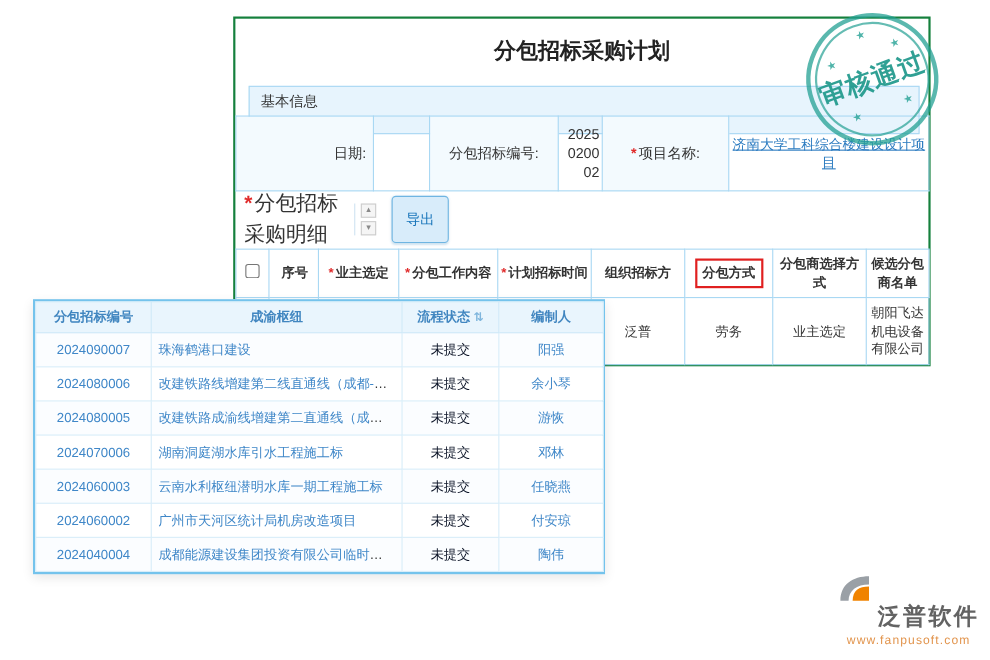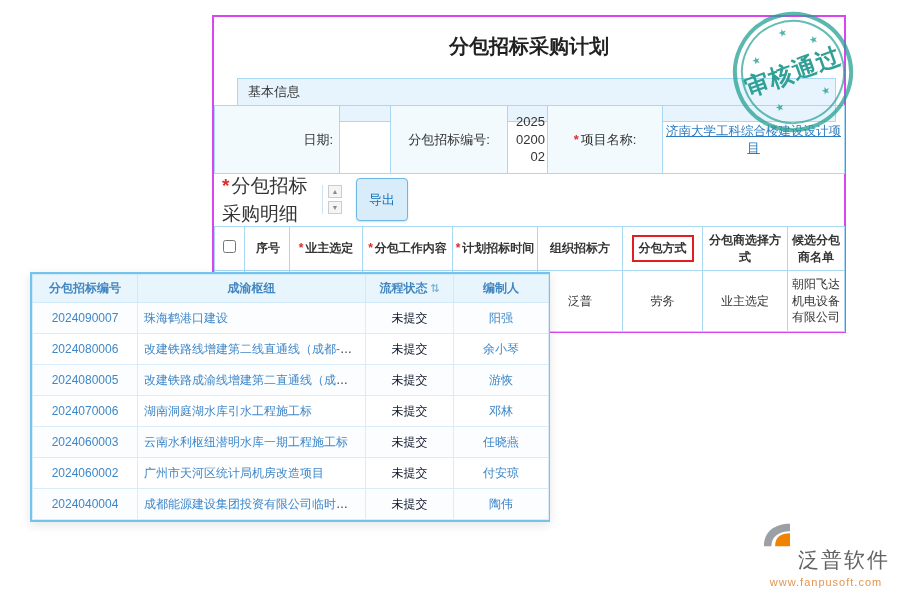--- a/index.html
+++ b/index.html
@@ -5,23 +5,23 @@
   * { margin:0; padding:0; box-sizing:border-box; }
   html,body { width:900px; height:600px; }
   body {
     position:relative; background:#ffffff; overflow:hidden;
     font-family:"Liberation Sans","DejaVu Sans",sans-serif;
     color:#333;
   }
   .panel { position:absolute; background:#fff; }
 
   
-  #top-panel { left:212px; top:15px; width:634px; height:318px; border:2px solid #d946ef; z-index:1; }
+  #top-panel { left:212px; top:15px; width:634px; height:318px; border:2px solid #15803d; z-index:1; }
   .tp-title { position:absolute; top:16px; left:0; width:100%; text-align:center; font-size:20px; font-weight:bold; color:#222; }
-  .info-bar { position:absolute; top:61px; left:23px; right:8px; height:44px; line-height:25px;
+  .info-bar { position:absolute; top:61px; left:12px; right:8px; height:44px; line-height:25px;
               background:#e7f4fd; border:1px solid #a9d8f3; padding-left:10px; font-size:13px; color:#333; }
   .form-table { position:absolute; top:88px; left:0; width:630px; border-collapse:collapse; table-layout:fixed; font-size:13px; }
   .form-table td { border:1px solid #a9d8f3; height:68px; vertical-align:middle; padding:2px; }
   .form-table td.lbl { background:#f3fafe; }
   .form-table td.r { text-align:right; padding-right:6px; }
   .form-table td.c { text-align:center; }
   .form-table td.num { text-align:right; word-break:break-all; line-height:1.35; font-size:13px; }
   .req { color:#e02b2b; margin-right:2px; font-weight:bold; }
   .plink { color:#2b7bc0; text-decoration:underline; cursor:pointer; font-size:12.5px; }
 
@@ -63,21 +63,21 @@
                    overflow:hidden; white-space:nowrap; text-overflow:ellipsis; background:#fff; }
   .list-table tbody tr:nth-child(odd) td { background:#fbfdff; }
   .list-table td.l { text-align:left; }
   .lnk { color:#3f87c8; text-decoration:none; cursor:pointer; }
   .status { color:#0f172a; }
   .sort { color:#7fb6dd; font-size:11px; margin-left:3px; cursor:pointer; }
 
   
   #footer-logo { position:absolute; right:10px; bottom:12px; z-index:3; text-align:center; }
   .brand-row { display:flex; align-items:center; justify-content:center; gap:6px; }
-  .brand-text { font-size:21px; font-weight:normal; color:#636363; letter-spacing:2px;margin-top:46px; }
+  .brand-text { font-size:21px; font-weight:bold; color:#636363; letter-spacing:2px;margin-top:46px; }
   .site-url { font-size:11px; color:#e2954e; margin-top:2px; letter-spacing:1px; }
 </style>
 </head>
 <body>
 
 <div class="panel" id="top-panel">
   <div class="tp-title">分包招标采购计划</div>
 
   <div class="info-bar">基本信息</div>
 

